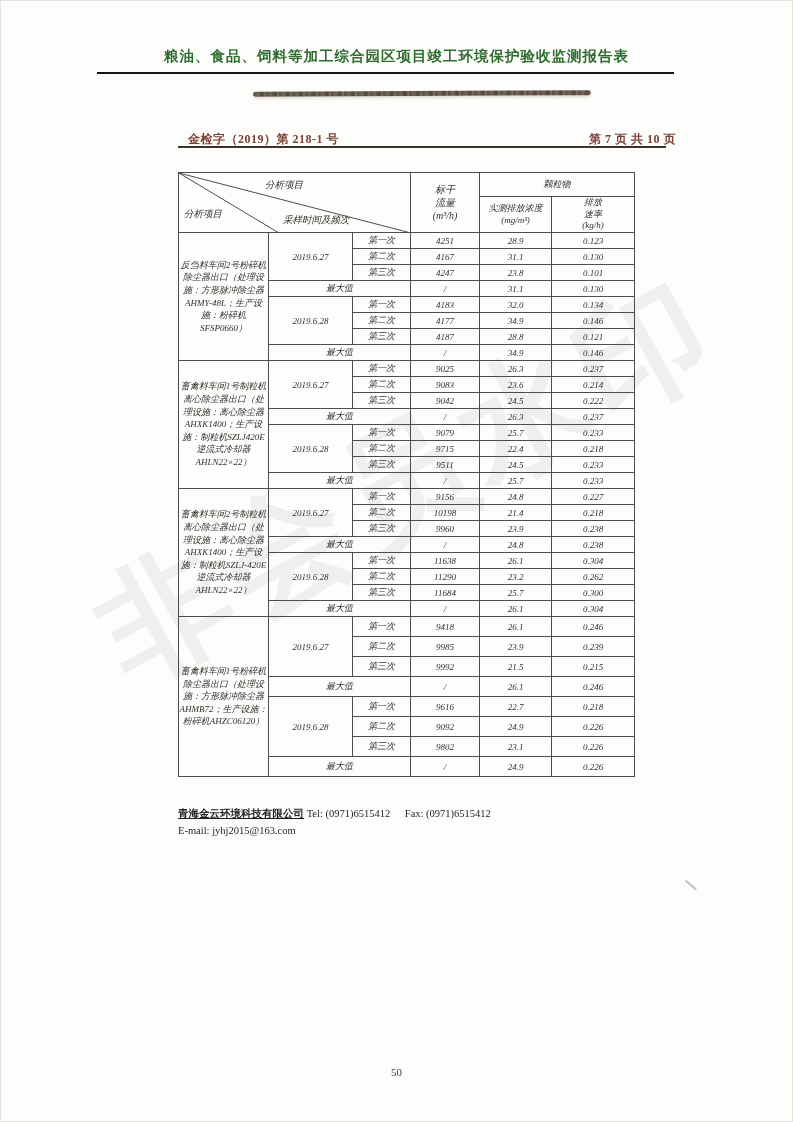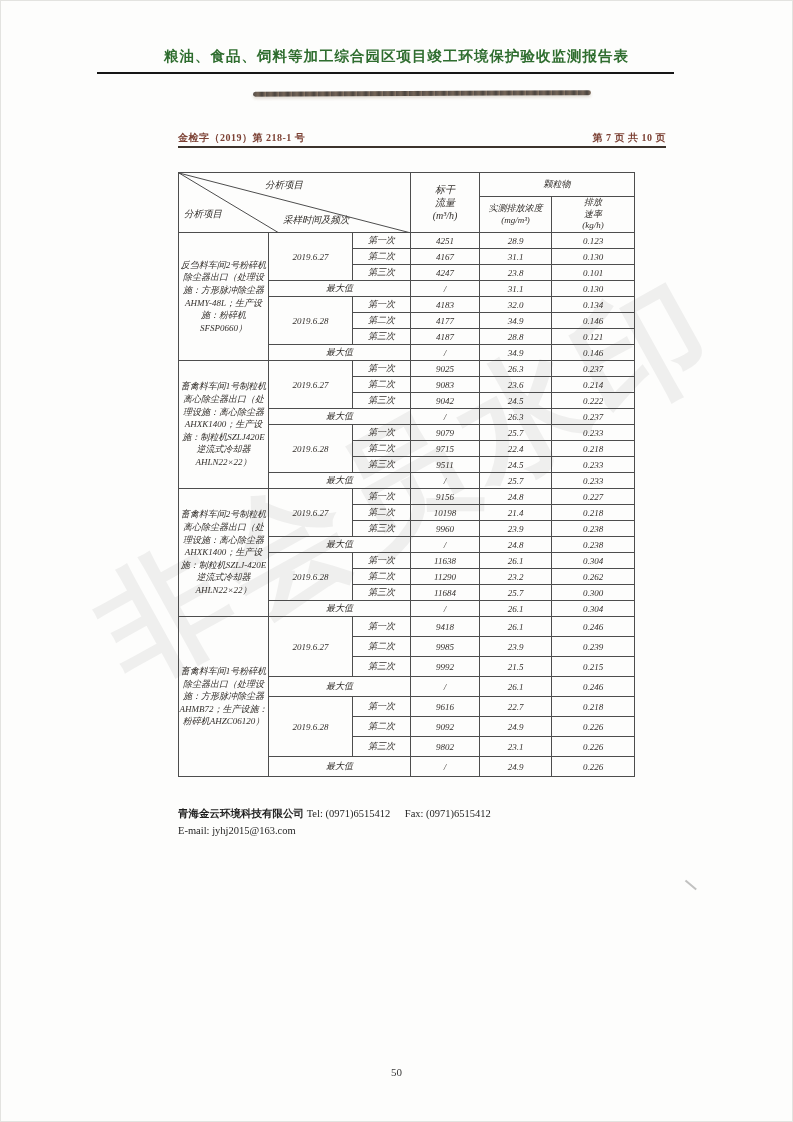--- a/index.html
+++ b/index.html
@@ -26,23 +26,23 @@
   }
   
   .smudge{
     position:absolute;left:253px;top:91px;width:338px;height:5px;
     border-radius:3px;opacity:.8;transform:rotate(-.25deg);
     background:repeating-linear-gradient(90deg,#2b211b 0px,#53402f 5px,#1d150f 9px,#6b5440 13px);
     box-shadow:0 2px 3px rgba(120,90,60,.25);
   }
   
   .doc-header{
-    position:absolute;left:178px;top:131px;width:488px;
+    position:absolute;left:188px;top:131px;width:488px;
     display:flex;justify-content:space-between;
-    font-size:10px;font-weight:bold;color:#7c4134;letter-spacing:.5px;
+    font-size:12px;font-weight:bold;color:#7c4134;letter-spacing:.5px;
   }
   .doc-rule{
     position:absolute;left:178px;top:146px;width:488px;height:1.5px;
     background:#3c332c;
   }
   
   .watermark{
     position:absolute;left:110px;top:560px;z-index:0;
     transform:rotate(-29deg);transform-origin:left center;
     font-size:128px;font-weight:bold;white-space:nowrap;
@@ -69,21 +69,21 @@
   .lbl-loc{left:5px;top:35px;}
   td.h-part{height:23px;font-size:9.5px;}
   td.h-sub{height:35px;font-size:8.5px;line-height:1.3;}
   tr.r15 td{height:15px;}
   tr.r19 td{height:19px;}
   
   .footer{
     position:absolute;left:178px;top:806px;font-size:10.5px;color:#1f1f1f;
     line-height:1.6;
   }
-  .footer .company{font-weight:bold;}
+  .footer .company{font-weight:bold;text-decoration:underline;}
   .footer .gap{display:inline-block;width:12px;}
   .page-number{
     position:absolute;left:0;top:1038px;width:100%;text-align:center;
     font-size:11px;color:#3a3a3a;margin-top:28px;
   }
   .stray-mark{
     position:absolute;left:684px;top:884px;width:14px;height:1.5px;
     background:rgba(120,120,120,.45);transform:rotate(40deg);
   }
 </style>

